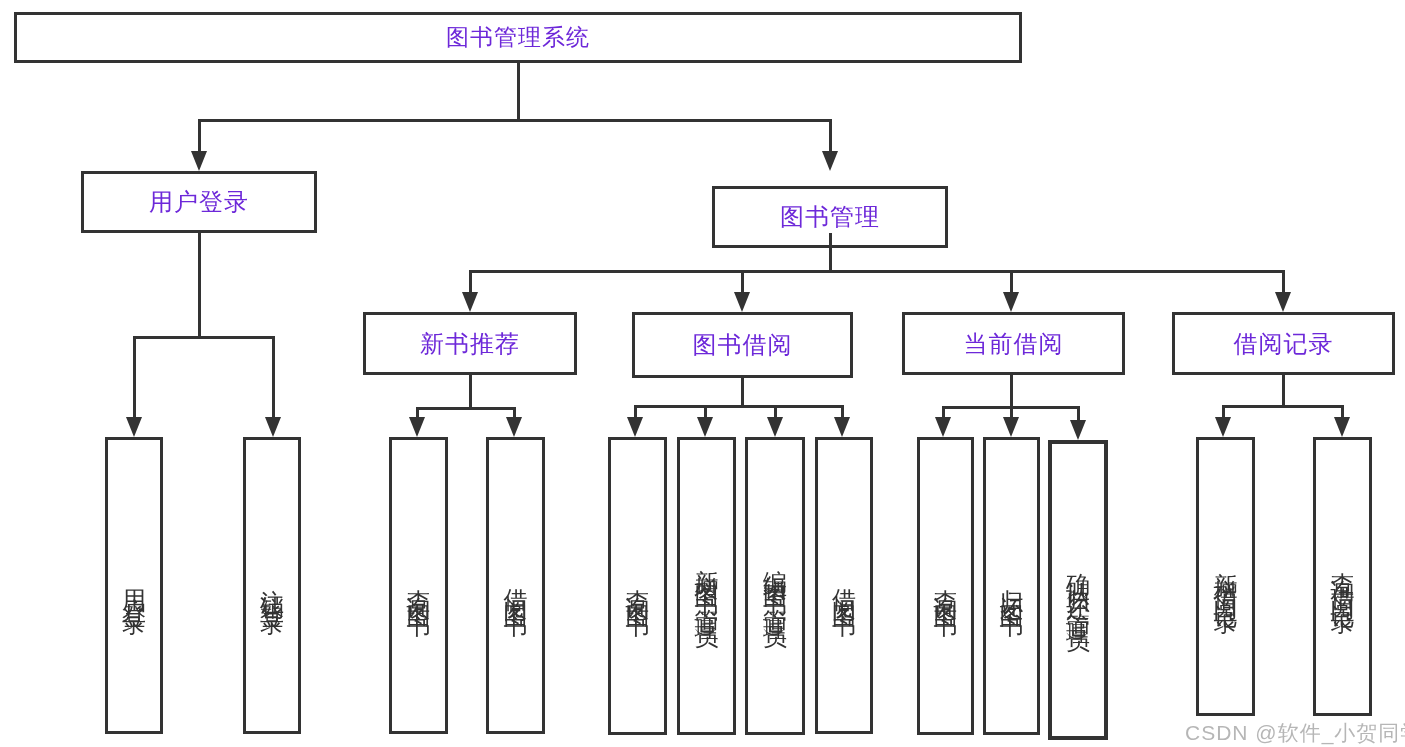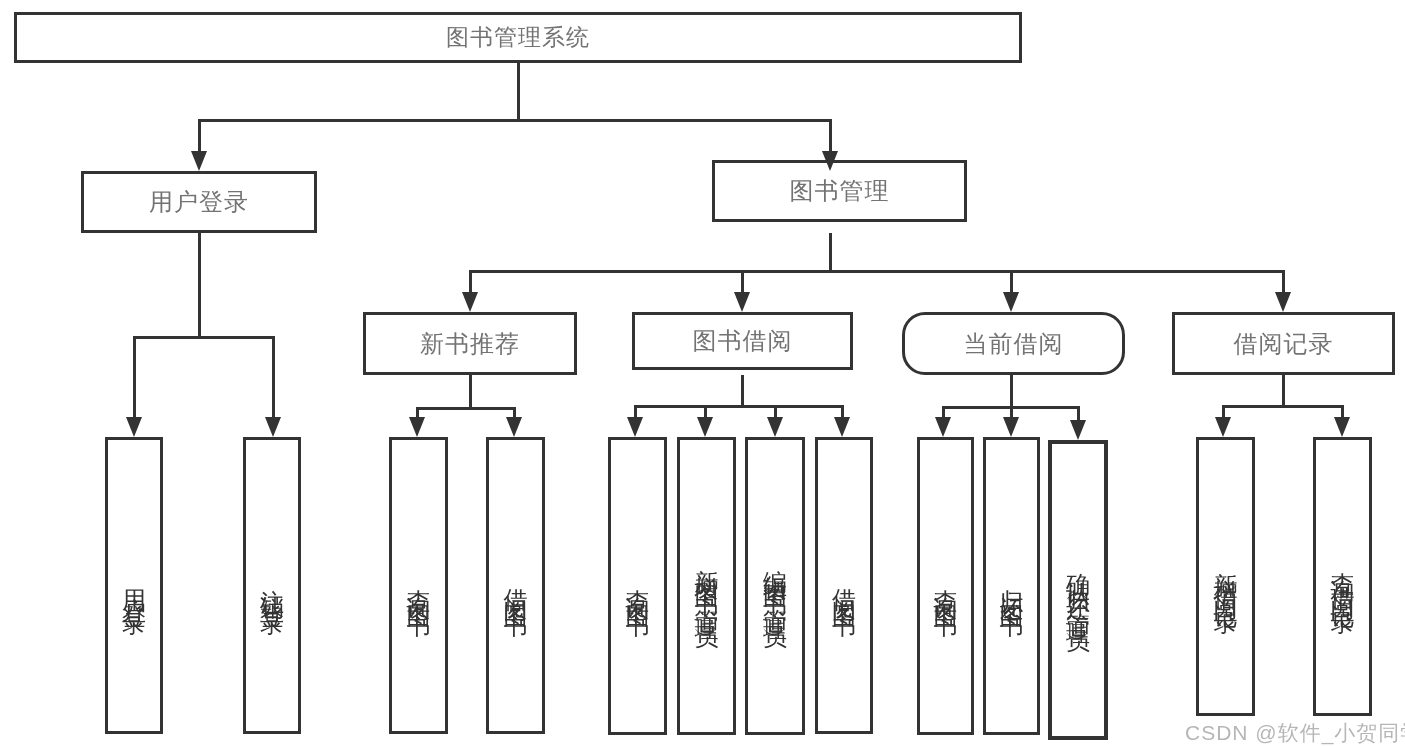--- a/index.html
+++ b/index.html
@@ -3,21 +3,21 @@
 <meta charset="utf-8">
 <style>
   html,body{margin:0;padding:0;background:#ffffff;}
   #canvas{
     position:relative;width:1405px;height:747px;background:#ffffff;overflow:hidden;
     font-family:"Liberation Sans","DejaVu Sans",sans-serif;color:#333333;
   }
   .box{
     position:absolute;box-sizing:border-box;border:3px solid #333333;background:#ffffff;
     display:flex;align-items:center;justify-content:center;
-    font-size:24px;letter-spacing:1px;color:#737373;
+    font-size:24px;letter-spacing:1px;color:#6d28d9;
   }
   .box.root{font-size:23px;}
   .vbox{
     position:absolute;box-sizing:border-box;border:3px solid #333333;background:#ffffff;
     display:flex;align-items:center;justify-content:center;
   }
   .vbox.thick{border-width:4px;}
   .vtext{
     writing-mode:vertical-rl;text-orientation:mixed;
     font-size:24px;letter-spacing:8px;line-height:1;color:#333333;white-space:nowrap;
@@ -37,31 +37,31 @@
 
 <div id="canvas">
 
   <div class="box root" style="left:14px;top:12px;width:1008px;height:51px;">
     <span>图书管理系统</span>
   </div>
 
   <div class="box" style="left:81px;top:171px;width:236px;height:62px;">
     <span>用户登录</span>
   </div>
-  <div class="box" style="left:712px;top:160px;width:255px;height:62px;">
+  <div class="box" style="left:712px;top:186px;width:236px;height:62px;">
     <span>图书管理</span>
   </div>
 
   <div class="box" style="left:363px;top:312px;width:214px;height:63px;justify-content:center;">
     <span>新书推荐</span>
   </div>
-  <div class="box" style="left:632px;top:312px;width:221px;height:58px;text-align:center;">
+  <div class="box" style="left:632px;top:312px;width:221px;height:66px;text-align:center;">
     <span>图书借阅</span>
   </div>
-  <div class="box" style="left:902px;top:312px;width:223px;height:63px;border-radius:23px;">
+  <div class="box" style="left:902px;top:312px;width:223px;height:63px;">
     <span>当前借阅</span>
   </div>
   <div class="box" style="left:1172px;top:312px;width:223px;height:63px;">
     <span>借阅记录</span>
   </div>
 
   <div class="vbox" style="left:105px;top:437px;width:58px;height:297px;">
     <span class="vtext">用户登录</span>
   </div>
   <div class="vbox" style="left:243px;top:437px;width:58px;height:297px;">

